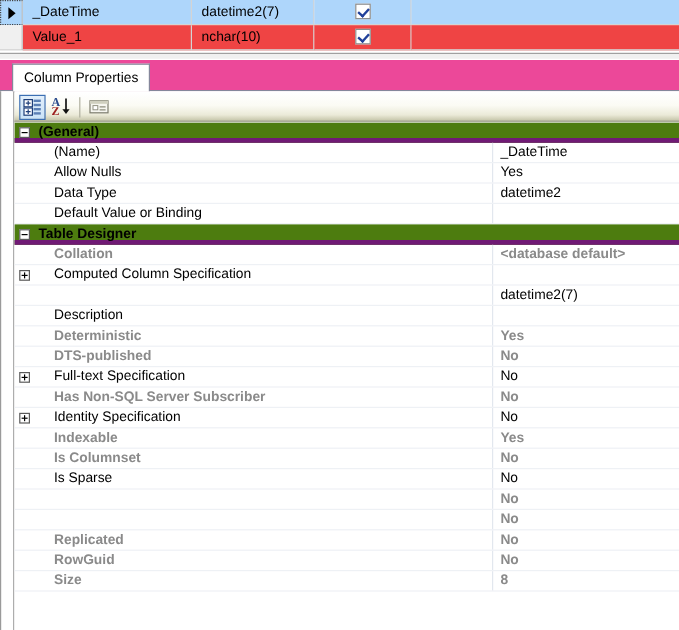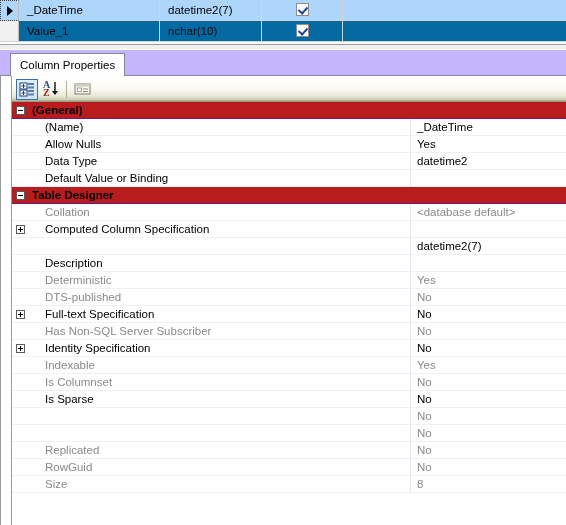--- a/index.html
+++ b/index.html
@@ -60,21 +60,21 @@
     width: 0; height: 0;
     border-left: 6px solid #000000;
     border-top: 5px solid transparent;
     border-bottom: 5px solid transparent;
   }
   .cell {
     border-right: 1px solid #d4d4d4;
     border-bottom: 1px solid #d4d4d4;
     box-sizing: border-box;
     padding: 3px 0 0 8px;
-    background: #0369a1;
+    background: #ef4444;
     overflow: hidden;
     white-space: nowrap;
     font-size: 11.5px;
     line-height: 15px;
   }
   .cell.c-name  { flex: 0 0 141px; }
   .cell.c-type  { flex: 0 0 102px; }
   .cell.c-null  { flex: 0 0 81px; text-align: center; padding-left: 0; }
   .cell.c-tail  { flex: 1 1 auto; border-right: none; }
 
@@ -107,21 +107,21 @@
     border-top: 1px solid #a0a0a0;
     border-bottom: 1px solid #ffffff;
     box-sizing: border-box;
   }
 
   
   #tabstrip {
     position: absolute;
     left: 0; top: 50px;
     width: 566px; height: 26px;
-    background: #c4b5fd;
+    background: #ec4899;
   }
   #tabstrip::after {
     content: "";
     position: absolute;
     left: 0; bottom: 0;
     width: 566px; height: 1px;
     background: #85879b;
   }
   .tab {
     position: absolute;
@@ -198,22 +198,22 @@
   }
 
   .prow {
     position: relative;
     height: 17px;
     box-sizing: border-box;
     border-bottom: 1px solid #eef1f5;
     white-space: nowrap;
   }
   .prow.category {
-    background: #b91c1c;
-    border-bottom: 1px solid #701a75;
+    background: #4d7c0f;
+    border-bottom: 4px solid #701a75;
   }
   .prow .glyph {
     position: absolute;
     left: 4px; top: 4px;
     width: 9px; height: 9px;
     box-sizing: border-box;
     border: 1px solid #5a5a5a;
     background: #ffffff;
   }
   .prow .glyph::before {
@@ -236,21 +236,21 @@
     left: 33px; top: 1px;
     font-size: 11.5px;
     line-height: 15px;
     color: #000000;
   }
   .prow.category .pname {
     left: 20px;
     font-weight: bold;
   }
   .prow.dim .pname,
-  .prow.dim .pval { color: #8a8a8a; }
+  .prow.dim .pval { color: #8a8a8a; font-weight: bold; }
 
   .prow .pval {
     position: absolute;
     left: 405px; top: 1px;
     font-size: 11.5px;
     line-height: 15px;
     color: #000000;
   }
 
   .vsplit {

